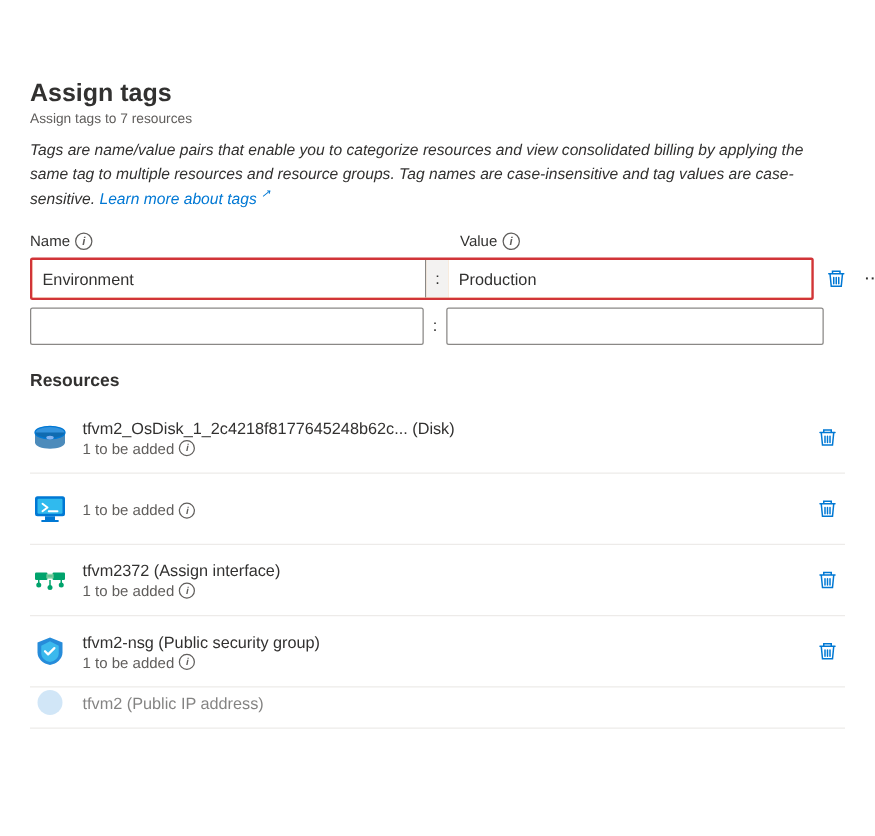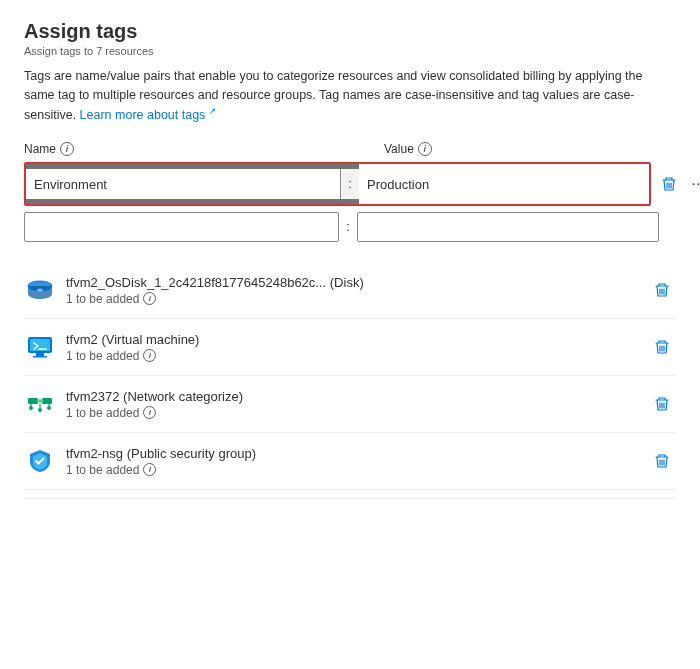--- a/index.html
+++ b/index.html
@@ -12,48 +12,50 @@
       min-height: 669px;
     }
     .page-container {
       padding: 20px 24px 16px 24px;
     }
     .page-title {
       font-size: 20px;
       font-weight: 600;
       color: #323130;
       margin-bottom: 2px;
+      margin-top: 44px;
     }
     .page-subtitle {
       font-size: 11px;
       color: #605e5c;
       margin-bottom: 10px;
     }
     .description {
       font-size: 12.5px;
       color: #323130;
       line-height: 1.5;
       margin-bottom: 18px;
+      font-style: italic;
     }
     .description a {
       color: #0078d4;
       text-decoration: none;
     }
     .section-title {
       font-size: 14px;
       font-weight: 600;
       color: #323130;
       margin-bottom: 10px;
     }
     .tags-section { margin-bottom: 20px; }
     .tags-header {
       display: flex;
       align-items: flex-end;
       margin-bottom: 6px;
-      gap: 16px;
+      gap: 0;
     }
     .col-name-header {
       width: 320px;
       font-size: 12px;
       color: #323130;
       font-weight: 400;
       display: flex;
       align-items: center;
       gap: 4px;
     }
@@ -131,21 +133,21 @@
       align-items: center;
       justify-content: center;
       color: #605e5c;
       border-radius: 2px;
     }
     .active-row-wrapper {
       display: flex;
       align-items: center;
       border: 2px solid #d13438;
       border-radius: 2px;
-      background: #737373;
+      background: #fdba74;
       width: 635px;
     }
     .active-row-wrapper .name-input {
       border: none;
       border-right: 1px solid #8a8886;
       border-radius: 0;
       flex: 0 0 315px;
     }
     .active-row-wrapper .colon {
       background: #f3f2f1;
@@ -270,21 +272,21 @@
       <div class="col-value-header">
         <span>Value</span>
         <span class="info-icon">i</span>
       </div>
     </div>
 
     <div class="tag-row" style="display:flex;align-items:center;margin-bottom:6px;">
       <div class="active-row-wrapper">
         <input type="text" class="name-input" value="Environment" style="flex: 0 0 315px; height: 30px; border-top: none; border-bottom: none; border-left: none; border-image: initial; border-right: 1px solid rgb(138, 136, 134); padding: 0px 8px; font-size: 13px; font-family: inherit; outline: none; border-radius: 0px;">
         <span class="colon" style="width:18px;text-align:center;background:#f3f2f1;font-size:13px;color:#323130;line-height:30px;flex-shrink:0;">:</span>
-        <input type="text" class="value-input" value="Production" style="flex: 1 1 0%; height: 40px; border: none; padding: 0px 8px; font-size: 13px; font-family: inherit; outline: none; border-radius: 0px;">
+        <input type="text" class="value-input" value="Production" style="flex: 1 1 0%; height: 30px; border: none; padding: 0px 8px; font-size: 13px; font-family: inherit; outline: none; border-radius: 0px;">
       </div>
       <div class="row-actions" style="display:flex;align-items:center;margin-left:4px;gap:2px;">
         <button class="icon-btn" title="Delete">
           <svg width="14" height="16" viewBox="0 0 14 16" fill="#0078d4">
             <path d="M1 4h12M4 4V2h6v2M2 4l1 10h8l1-10M5 7v5M7 7v5M9 7v5" stroke="#0078d4" stroke-width="1.2" fill="none" stroke-linecap="round"></path>
           </svg>
         </button>
         <button class="icon-btn" title="More" style="font-size:11px;color:#323130;font-weight:bold;letter-spacing:1px;">···</button>
       </div>
     </div>
@@ -292,20 +294,21 @@
     <div class="tag-row" style="display:flex;align-items:center;margin-bottom:6px;">
       <div class="empty-row-wrapper" style="display:flex;align-items:center;width:635px;">
         <input type="text" class="name-input" value="" style="flex: 0 0 315px; height: 30px; border: 1px solid rgb(138, 136, 134); padding: 0px 8px; font-size: 13px; font-family: inherit; outline: none; border-radius: 2px;">
         <span class="colon" style="width:18px;text-align:center;font-size:13px;color:#323130;line-height:30px;flex-shrink:0;">:</span>
         <input type="text" class="value-input" value="" style="flex: 1 1 0%; height: 30px; border: 1px solid rgb(138, 136, 134); padding: 0px 8px; font-size: 13px; font-family: inherit; outline: none; border-radius: 2px;">
       </div>
     </div>
   </div>
 
   <div class="resources-section">
+    <div class="section-title">Resources</div>
 
     <div class="resource-item">
       <div class="resource-icon disk-icon">
         <svg width="28" height="28" viewBox="0 0 28 28">
           <ellipse cx="14" cy="10" rx="12" ry="5" fill="#0078d4" opacity="0.8"></ellipse>
           <path d="M2 10 v8 c0 2.76 5.37 5 12 5 s12-2.24 12-5 v-8" fill="#005a9e" opacity="0.7"></path>
           <ellipse cx="14" cy="10" rx="12" ry="5" fill="none" stroke="#0078d4" stroke-width="1"></ellipse>
           <ellipse cx="14" cy="14" rx="3" ry="1.5" fill="#a0c4ff" opacity="0.8"></ellipse>
         </svg>
       </div>
@@ -330,21 +333,20 @@
         <svg width="28" height="28" viewBox="0 0 28 28">
           <rect x="2" y="4" width="24" height="16" rx="2" fill="#0078d4"></rect>
           <rect x="4" y="6" width="20" height="12" rx="1" fill="#50e6ff" opacity="0.6"></rect>
           <rect x="10" y="20" width="8" height="3" fill="#0078d4"></rect>
           <rect x="7" y="23" width="14" height="1.5" rx="0.5" fill="#0078d4"></rect>
           <path d="M8 10 l4 3 -4 3" stroke="#fff" stroke-width="1.5" fill="none" stroke-linecap="round" stroke-linejoin="round"></path>
           <line x1="13" y1="16" x2="20" y2="16" stroke="#fff" stroke-width="1.5" stroke-linecap="round"></line>
         </svg>
       </div>
       <div class="resource-info">
-        <div class="resource-name">tfvm2 (Virtual machine)</div>
         <div class="resource-status">
           <span>1 to be added</span>
           <span class="info-icon" style="width:13px;height:13px;font-size:8px;">i</span>
         </div>
       </div>
       <div class="resource-delete">
         <button class="icon-btn" title="Delete">
           <svg width="14" height="16" viewBox="0 0 14 16" fill="none">
             <path d="M1 4h12M4 4V2h6v2M2 4l1 10h8l1-10M5 7v5M7 7v5M9 7v5" stroke="#0078d4" stroke-width="1.2" stroke-linecap="round"></path>
           </svg>
@@ -361,21 +363,21 @@
           <rect x="11" y="9" width="6" height="4" rx="1" fill="#7fce9f" opacity="0.8"></rect>
           <circle cx="5" cy="18" r="2" fill="#00a36c"></circle>
           <circle cx="14" cy="20" r="2" fill="#00a36c"></circle>
           <circle cx="23" cy="18" r="2" fill="#00a36c"></circle>
           <line x1="5" y1="14" x2="5" y2="18" stroke="#00a36c" stroke-width="1.2"></line>
           <line x1="14" y1="14" x2="14" y2="20" stroke="#00a36c" stroke-width="1.2"></line>
           <line x1="23" y1="14" x2="23" y2="18" stroke="#00a36c" stroke-width="1.2"></line>
         </svg>
       </div>
       <div class="resource-info">
-        <div class="resource-name">tfvm2372 (Network categorize)</div>
+        <div class="resource-name">tfvm2372 (Assign interface)</div>
         <div class="resource-status">
           <span>1 to be added</span>
           <span class="info-icon" style="width:13px;height:13px;font-size:8px;">i</span>
         </div>
       </div>
       <div class="resource-delete">
         <button class="icon-btn" title="Delete">
           <svg width="14" height="16" viewBox="0 0 14 16" fill="none">
             <path d="M1 4h12M4 4V2h6v2M2 4l1 10h8l1-10M5 7v5M7 7v5M9 7v5" stroke="#0078d4" stroke-width="1.2" stroke-linecap="round"></path>
           </svg>
@@ -400,17 +402,27 @@
       </div>
       <div class="resource-delete">
         <button class="icon-btn" title="Delete">
           <svg width="14" height="16" viewBox="0 0 14 16" fill="none">
             <path d="M1 4h12M4 4V2h6v2M2 4l1 10h8l1-10M5 7v5M7 7v5M9 7v5" stroke="#0078d4" stroke-width="1.2" stroke-linecap="round"></path>
           </svg>
         </button>
       </div>
     </div>
 
+    <div class="resource-item" style="border-bottom:none;overflow:hidden;max-height:20px;opacity:0.6;">
+      <div class="resource-icon pip-icon">
+        <svg width="28" height="28" viewBox="0 0 28 28">
+          <circle cx="14" cy="14" r="10" fill="#0078d4" opacity="0.3"></circle>
+        </svg>
+      </div>
+      <div class="resource-info">
+        <div class="resource-name">tfvm2 (Public IP address)</div>
+      </div>
+    </div>
   </div>
 
   <div class="footer">
   </div>
 </div>
 
 </body></html>

